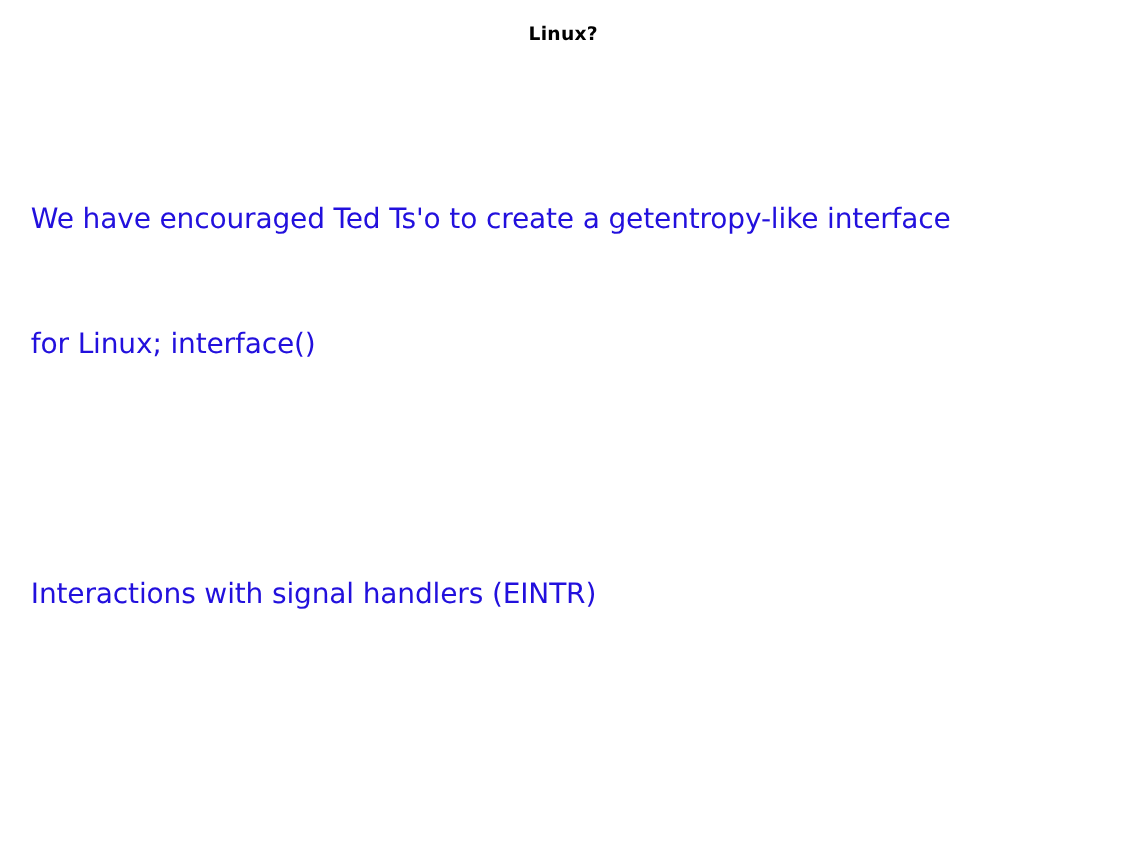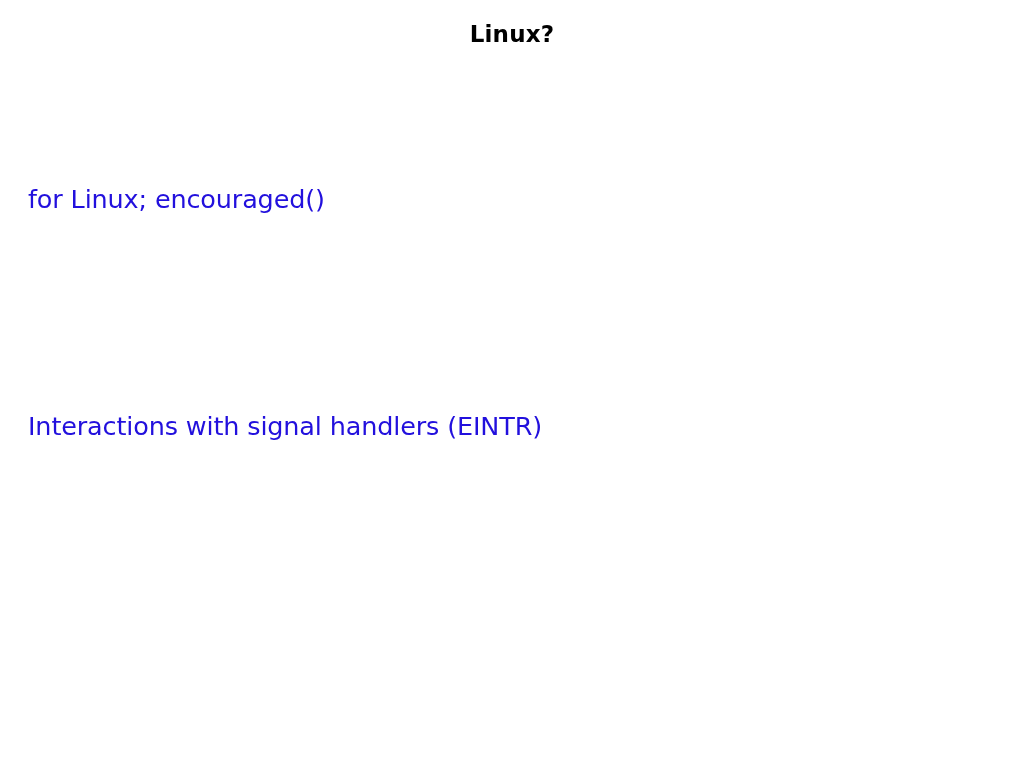--- a/index.html
+++ b/index.html
@@ -19,21 +19,21 @@
     height: 768px;
     background: #ffffff;
   }
   .slide-title {
     position: absolute;
     left: 0;
     top: 22px;
     width: 1024px;
     text-align: center;
     font-family: "DejaVu Sans", sans-serif;
-    font-size: 23px;
+    font-size: 17px;
     font-weight: bold;
     color: #000000;
     letter-spacing: 0.2px;
     line-height: 1.1;
   }
   .body-block {
     position: absolute;
     left: 28px;
     top: 104px;
     width: 960px;
@@ -58,21 +58,22 @@
 </head>
 <body>
 
 <div class="slide">
 
   <div class="slide-title">Linux?</div>
 
   <div class="body-block">
 
     <p class="para">
-      <span class="line">for Linux; encouraged()</span>
+      <span class="line">We have encouraged Ted Ts'o to create a getentropy-like interface</span>
+      <span class="line">for Linux; interface()</span>
     </p>
 
 
     <p class="para">
       <span class="line">Interactions with signal handlers (EINTR)</span>
     </p>
 
   </div>
 </div>
 

